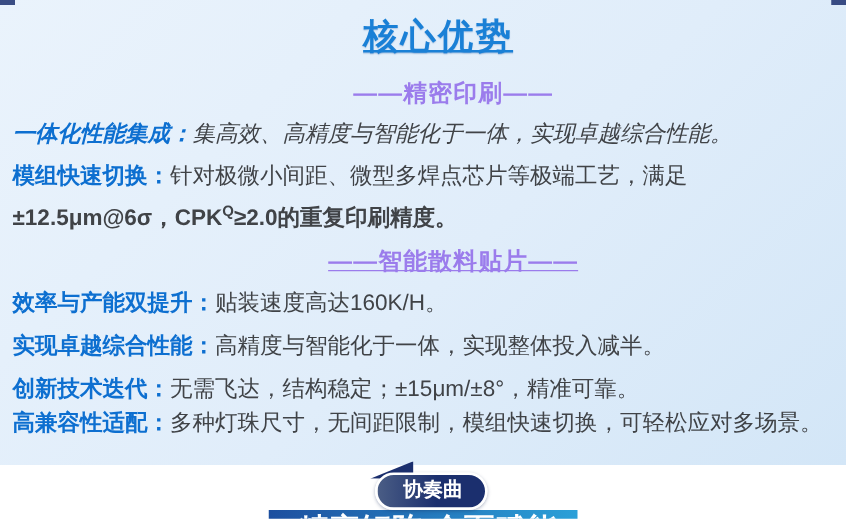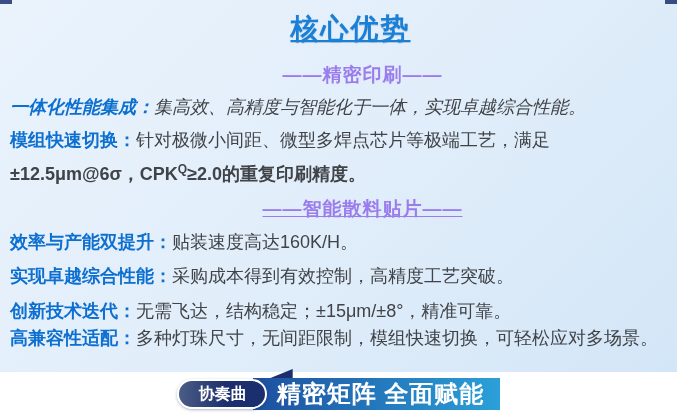--- a/index.html
+++ b/index.html
@@ -66,21 +66,21 @@
   .l3{top:162px;font-weight:bold;}
   .l4{top:230px;}
   .l5{top:264px;}
   .l6{top:299px;}
   .l7{top:326px;}
   .footer-badge{
     position:absolute;left:0;right:0;bottom:5px;
     display:flex;justify-content:center;align-items:flex-end;
   }
   .badge-wrap{
-    position:relative;display:flex;align-items:center;height:32px;
+    position:relative;display:flex;align-items:center;height:32px;flex-direction:column;
   }
   .badge-pill{
     position:relative;z-index:2;
     background:linear-gradient(90deg,#4a5d85 0%,var(--badge-navy) 55%);
     border:2px solid #ffffff;
     border-radius:999px;
     color:#ffffff;font-weight:bold;font-size:16px;
     height:30px;line-height:26px;
     padding:0 18px 0 20px;
     margin-right:-14px;
@@ -120,21 +120,21 @@
 <p class="line l3">
   <span>±12.5μm@6σ，CPK</span><sup>Q</sup><span>≥2.0的重复印刷精度。</span>
 </p>
 
 <div class="section-header sh2">——智能散料贴片——</div>
 
 <p class="line l4">
   <span class="label">效率与产能双提升：</span><span>贴装速度高达160K/H。</span>
 </p>
 <p class="line l5">
-  <span class="label">实现卓越综合性能：</span><span>采购成本得到有效控制，高精度工艺突破。</span>
+  <span class="label">实现卓越综合性能：</span><span>高精度与智能化于一体，实现整体投入减半。</span>
 </p>
 <p class="line l6">
   <span class="label">创新技术迭代：</span><span>无需飞达，结构稳定；±15μm/±8°，精准可靠。</span>
 </p>
 <p class="line l7">
   <span class="label">高兼容性适配：</span><span>多种灯珠尺寸，无间距限制，模组快速切换，可轻松应对多场景。</span>
 </p>
 
 <div class="footer-badge">
   <div class="badge-wrap">

